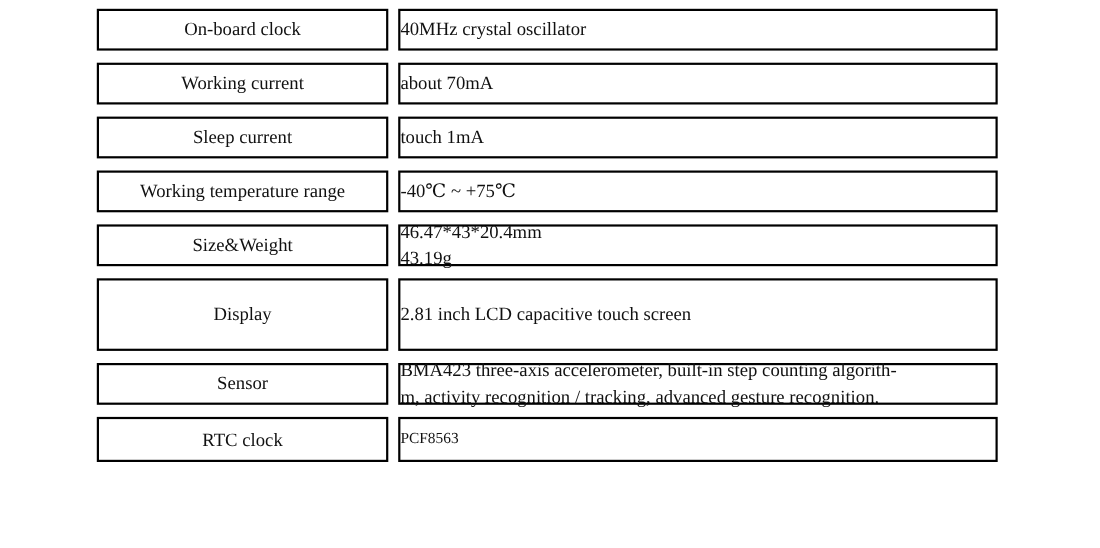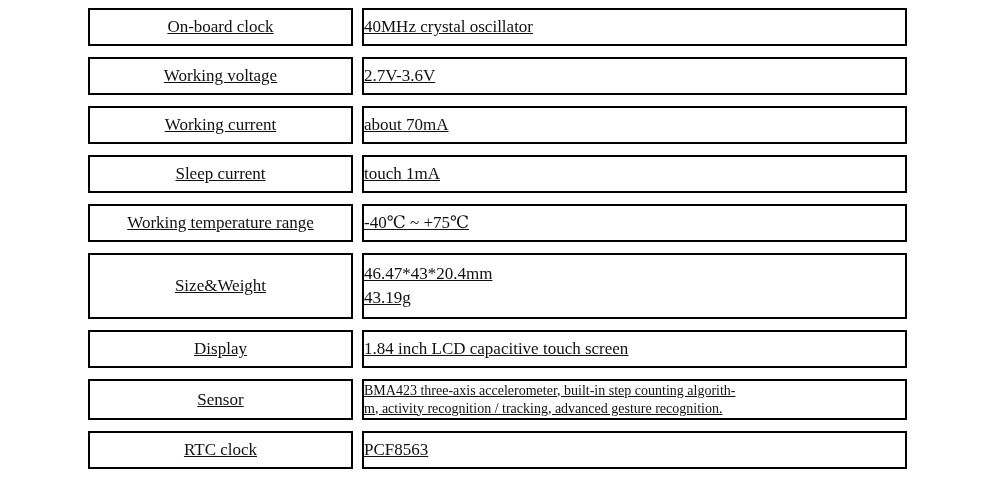--- a/index.html
+++ b/index.html
@@ -13,21 +13,20 @@
   .spec-table {
     position: absolute;
     left: 88px;
     top: 8px;
     width: 906px;
     display: flex;
     flex-direction: column;
     gap: 11px;
     font-family: "Liberation Serif", "DejaVu Serif", serif;
     color: #111111;
-    text-decoration: underline;
   }
   .spec-row {
     display: flex;
     flex-direction: row;
     gap: 9px;
   }
   .cell {
     box-sizing: border-box;
     border: 2px solid #000000;
     background: #ffffff;
@@ -64,26 +63,20 @@
 <body>
 
 <div class="spec-table" id="spec-table">
   <div class="spec-row">
     <div class="cell label-cell">On-board clock</div>
     <div class="cell value-cell">
         <div class="value-line">40MHz crystal oscillator</div>
       </div>
   </div>
 
-  <div class="spec-row">
-    <div class="cell label-cell">Working voltage</div>
-    <div class="cell value-cell">
-        <div class="value-line">2.7V-3.6V</div>
-      </div>
-  </div>
 
   <div class="spec-row">
     <div class="cell label-cell">Working current</div>
     <div class="cell value-cell">
         <div class="value-line">about 70mA</div>
       </div>
   </div>
 
   <div class="spec-row">
     <div class="cell label-cell">Sleep current</div>
@@ -103,21 +96,21 @@
     <div class="cell label-cell">Size&amp;Weight</div>
     <div class="cell value-cell">
         <div class="value-line">46.47*43*20.4mm</div>
         <div class="value-line">43.19g</div>
       </div>
   </div>
 
   <div class="spec-row">
     <div class="cell label-cell">Display</div>
     <div class="cell value-cell">
-        <div class="value-line">1.84 inch LCD capacitive touch screen</div>
+        <div class="value-line">2.81 inch LCD capacitive touch screen</div>
       </div>
   </div>
 
   <div class="spec-row">
     <div class="cell label-cell">Sensor</div>
     <div class="cell value-cell">
         <div class="value-line">BMA423 three-axis accelerometer, built-in step counting algorith-</div>
         <div class="value-line">m, activity recognition / tracking, advanced gesture recognition.</div>
       </div>
   </div>

